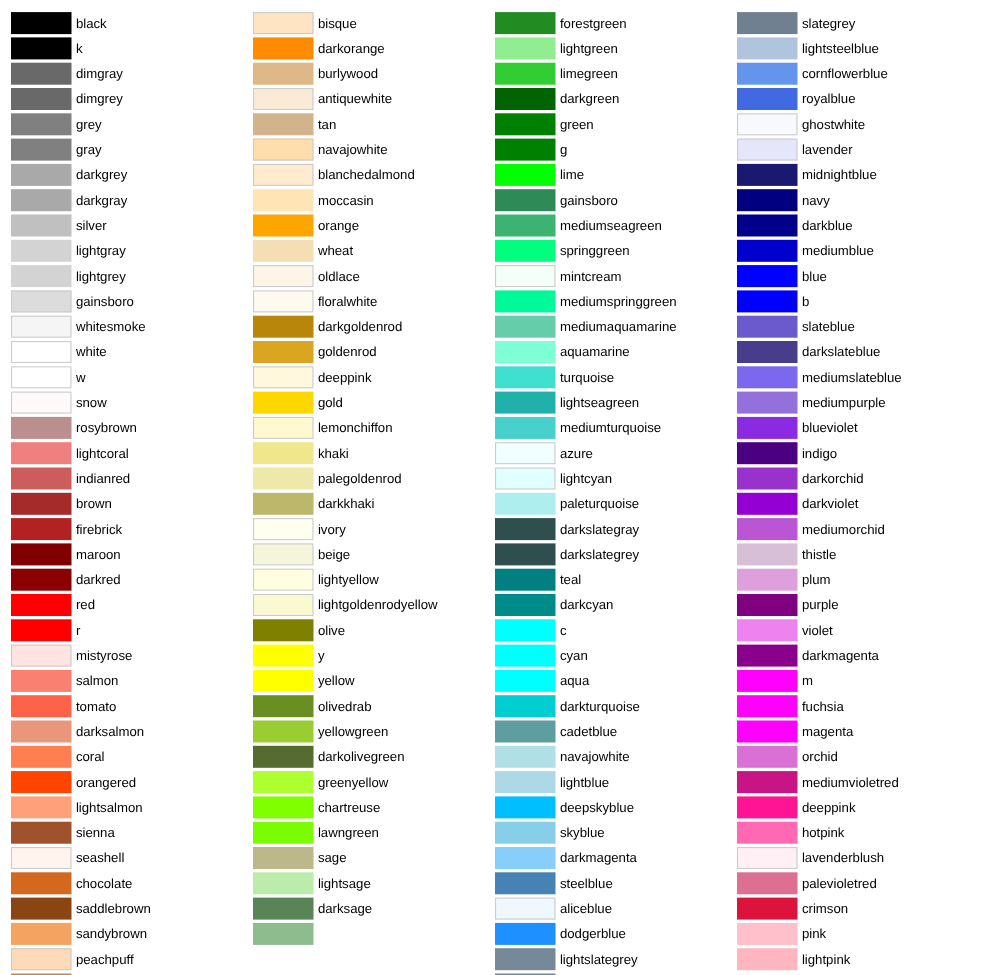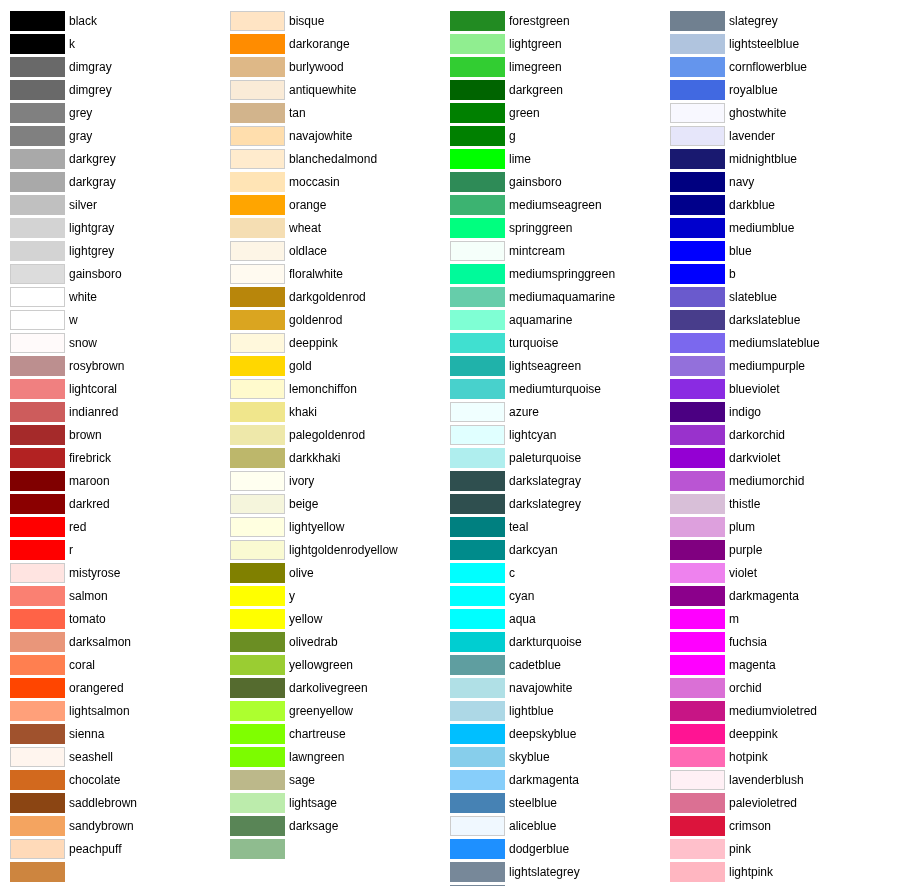--- a/index.html
+++ b/index.html
@@ -88,20 +88,24 @@
       </div>
       <div class="color-item">
         <div class="color-swatch" style="background-color: rgb(211, 211, 211);"></div>
         <span class="color-name">lightgrey</span>
       </div>
       <div class="color-item">
         <div class="color-swatch" style="background-color: rgb(220, 220, 220); border: 1px solid rgb(204, 204, 204);"></div>
         <span class="color-name">gainsboro</span>
       </div>
       <div class="color-item">
+        <div class="color-swatch" style="background-color: rgb(245, 245, 245); border: 1px solid rgb(204, 204, 204);"></div>
+        <span class="color-name">whitesmoke</span>
+      </div>
+      <div class="color-item">
         <div class="color-swatch" style="background-color: rgb(255, 255, 255); border: 1px solid rgb(204, 204, 204);"></div>
         <span class="color-name">white</span>
       </div>
       <div class="color-item">
         <div class="color-swatch" style="background-color: rgb(255, 255, 255); border: 1px solid rgb(204, 204, 204);"></div>
         <span class="color-name">w</span>
       </div>
       <div class="color-item">
         <div class="color-swatch" style="background-color: rgb(255, 250, 250); border: 1px solid rgb(204, 204, 204);"></div>
         <span class="color-name">snow</span>

